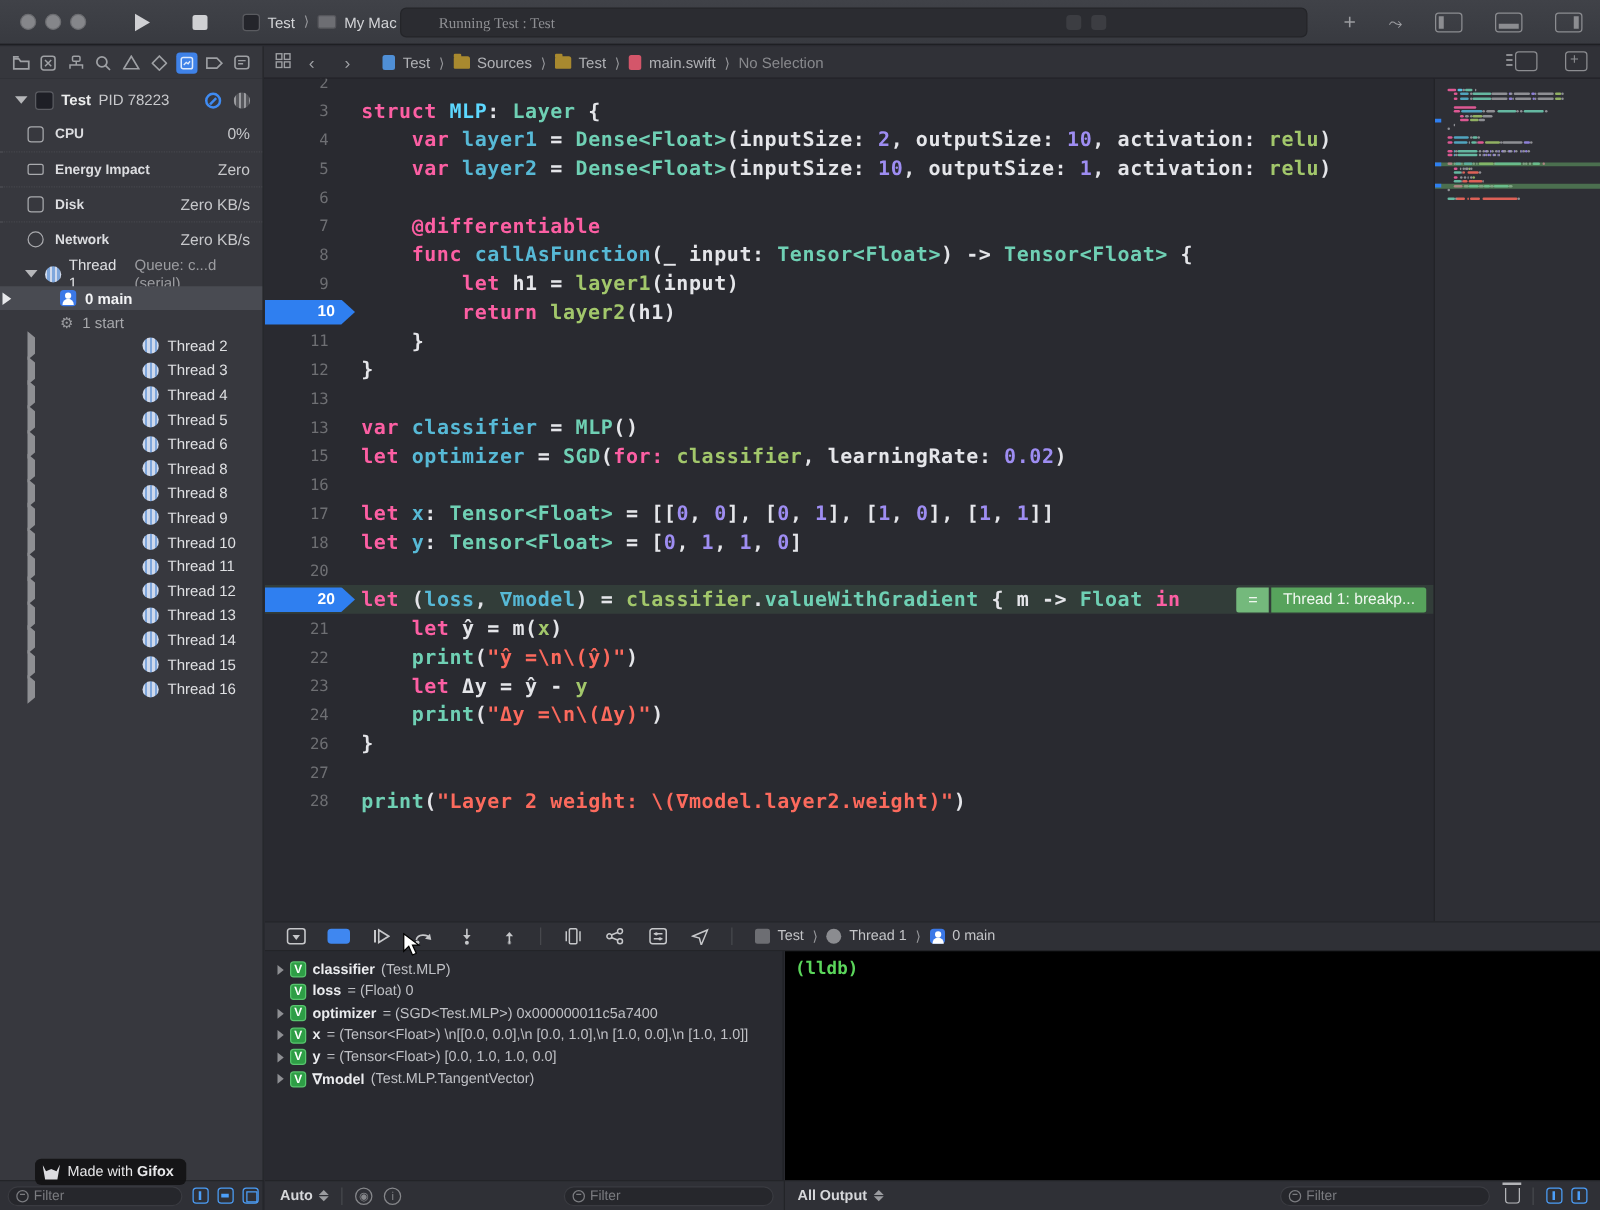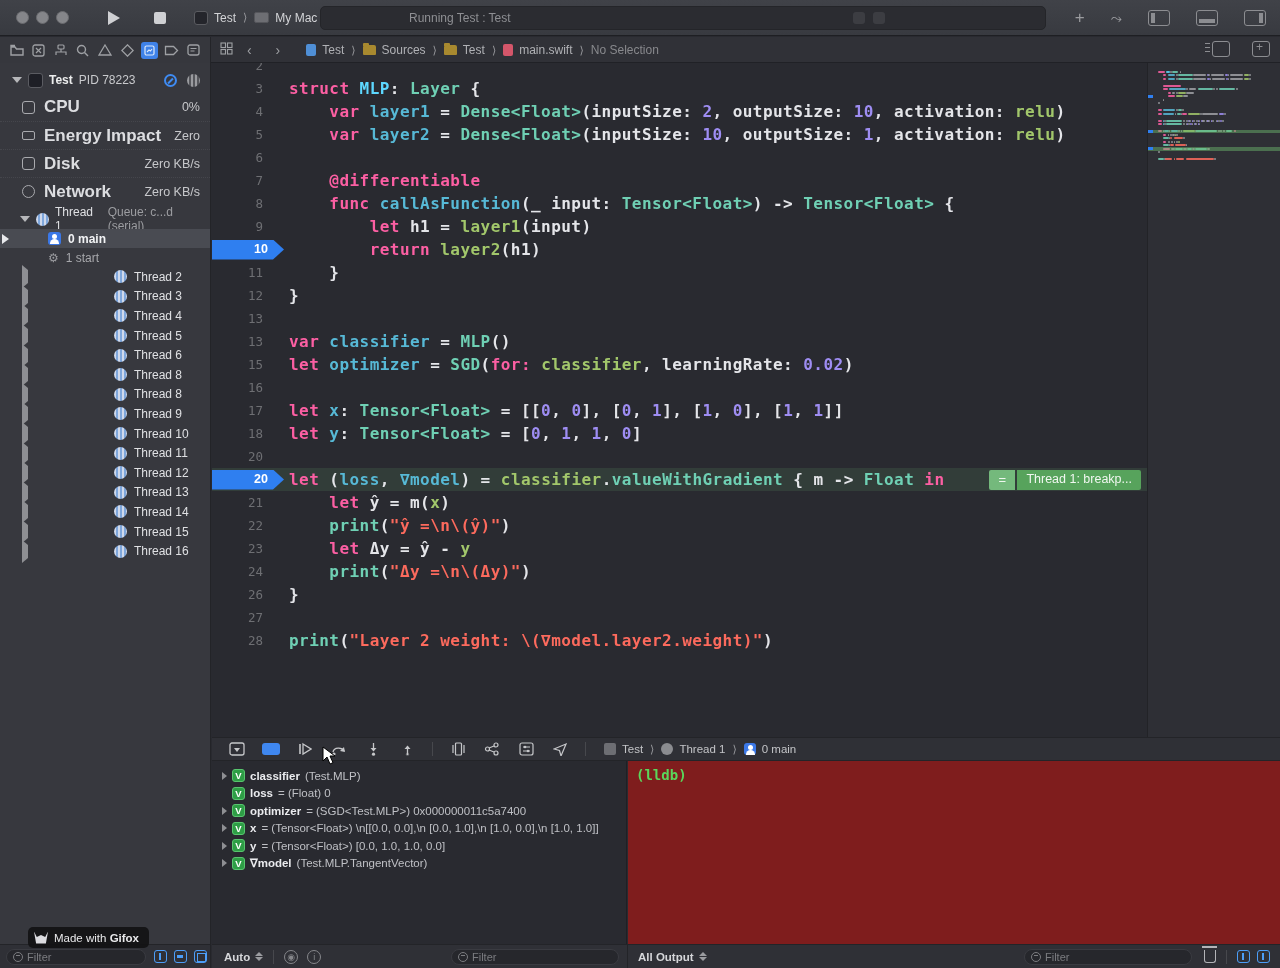--- a/index.html
+++ b/index.html
@@ -17,21 +17,21 @@
   .tb-btn { color:#cfd0d3; margin-left:30px; width:16px; display:flex; justify-content:center; }
   .play-glyph { width:0; height:0; border-left:12px solid #cfd0d3; border-top:7px solid transparent; border-bottom:7px solid transparent; }
   .stop-glyph { width:12px; height:12px; background:#cfd0d3; border-radius:2px; }
   .scheme { display:flex; align-items:center; margin-left:26px; color:#d3d4d7; font-size:12px; gap:6px; }
   .chip-ic { width:14px; height:14px; border-radius:3px; background:#24252b; border:1px solid #5a5b60; }
   .mac-ic { width:15px; height:11px; border-radius:2px; background:#6d6e73; border:1px solid #55565b; }
   .crumb-sep { color:#97989c; font-size:11px; padding:0 1px; }
   .activity { position:absolute; left:320px; top:6px; width:726px; height:24px;
     background:#2b2c31; border:1px solid #242529; border-radius:5px;
     display:flex; align-items:center; color:#8e8f93; font-size:12px; }
-  .activity .act-text { margin-left:88px; }
+  .activity .act-text { margin-left:30px;font-family:Liberation Serif, serif; }
   .act-icons { position:absolute; left:532px; top:5px; display:flex; gap:8px; }
   .act-dot { width:12px; height:12px; border-radius:3px; background:#3c3d42; }
   .tb-right { position:absolute; right:14px; top:8px; display:flex; gap:26px; align-items:center; }
   .pane-ic { width:22px; height:16px; border:1.5px solid #8c8d91; border-radius:3px; position:relative; }
   .pane-ic.left::before  { content:""; position:absolute; left:2px; top:2px; bottom:2px; width:4px; background:#8c8d91; }
   .pane-ic.bottom::before{ content:""; position:absolute; left:2px; right:2px; bottom:2px; height:4px; background:#8c8d91; }
   .pane-ic.right::before { content:""; position:absolute; right:2px; top:2px; bottom:2px; width:4px; background:#8c8d91; }
   .plus-ic { color:#9b9ca0; font-size:17px; }
   .fwd-ic { color:#9b9ca0; font-size:14px; }
 
@@ -68,21 +68,21 @@
   .ring-blue::before { content:""; position:absolute; left:1px; top:4px; width:7px; height:2px; background:#3f8bf2; transform:rotate(-45deg); }
   .threadview-ic { width:13px; height:13px; border-radius:50%; background:repeating-linear-gradient(90deg,#9a9b9f 0 2px,#55565b 2px 4px); }
   .disc { width:0; height:0; border-left:5px solid transparent; border-right:5px solid transparent; border-top:6px solid #b6b7ba; }
   .disc.cl { border-top:5px solid transparent; border-bottom:5px solid transparent; border-left:6px solid #8e8f93; border-right:none; margin-right:2px; }
   .app-ic { width:15px; height:15px; background:#1e1f26; border:1px solid #5b5c62; border-radius:3px; }
   .gauge-row { display:flex; align-items:center; height:28px; padding:0 10px 0 22px; gap:9px; border-top:1px dotted #45464c; }
   .gauge-row:first-of-type { border-top:none; }
   .gauge-ic { width:13px; height:13px; border:1.4px solid #a9aaae; border-radius:3px; flex:none; }
   .gauge-ic.round { border-radius:50%; }
   .gauge-ic.batt { height:9px; border-radius:2px; }
-  .gauge-label { font-weight:bold; color:#dcdde0; font-size:17px; }
+  .gauge-label { font-weight:bold; color:#dcdde0; font-size:11px; }
   .gauge-val { margin-left:auto; color:#c7c8cb; font-size:12.5px; }
   .thread-ic { width:13px; height:13px; border-radius:50%; flex:none;
     background:repeating-linear-gradient(90deg,#cfd9ec 0 2px,#7fa7dc 2px 4px); }
   .t1-row { display:flex; align-items:center; gap:6px; height:20px; padding-left:20px; margin-top:4px; }
   .t1-queue { color:#9c9da1; }
   .frame-row { display:flex; align-items:center; gap:7px; height:19px; padding-left:48px; }
   .frame-row.sel { background:#494b52; font-weight:bold; color:#f2f3f5; position:relative; }
   .frame-row.sel::before { content:""; position:absolute; left:2px; top:5px; width:0; height:0;
     border-top:5px solid transparent; border-bottom:5px solid transparent; border-left:7px solid #e8e9ec; }
   .person-ic { width:13px; height:13px; border-radius:3px; background:#3b78e7; position:relative; flex:none; }
@@ -157,21 +157,21 @@
   .db-person { width:12px; height:12px; }
 
   
   .vars-pane { position:absolute; left:212px; top:761px; width:415px; height:183px; background:#292a30; border-right:1px solid #1f2024; overflow:hidden; }
   .var-row { display:flex; align-items:center; height:17.5px; padding-left:10px; gap:5px; font-size:11.5px; color:#bfc0c5; white-space:nowrap; }
   .var-disc { width:0; height:0; border-top:4px solid transparent; border-bottom:4px solid transparent; border-left:5px solid #8e8f93; flex:none; }
   .var-disc.none { border:none; width:5px; }
   .v-badge { width:13px; height:13px; border-radius:3px; background:#2e9e46; border:1px solid #58c56e;
     color:#fff; font-size:9.5px; font-weight:bold; display:flex; align-items:center; justify-content:center; flex:none; }
   .var-name { font-weight:bold; color:#eaebee; }
-  .console-pane { position:absolute; left:628px; top:761px; width:652px; height:183px; background:#7f1d1d; }
+  .console-pane { position:absolute; left:628px; top:761px; width:652px; height:183px; background:#000000; }
   .lldb { margin:6px 0 0 8px; font-family:"DejaVu Sans Mono","Liberation Mono",monospace; font-size:14px; font-weight:600; color:#5bd65b; }
 
   
   .gifox { position:absolute; left:28px; top:927px; height:21px; background:rgba(18,18,20,0.92); border-radius:5px;
     display:flex; align-items:center; padding:0 10px 0 6px; gap:6px; color:#e8e8ea; font-size:11.5px; z-index:5; }
   .fox-ic { width:14px; height:12px; background:#dcdce0; clip-path:polygon(0 0, 20% 45%, 50% 30%, 80% 45%, 100% 0, 85% 100%, 15% 100%); }
 
   
   .cursor { position:absolute; left:322px; top:746px; z-index:9; }
 </style>

